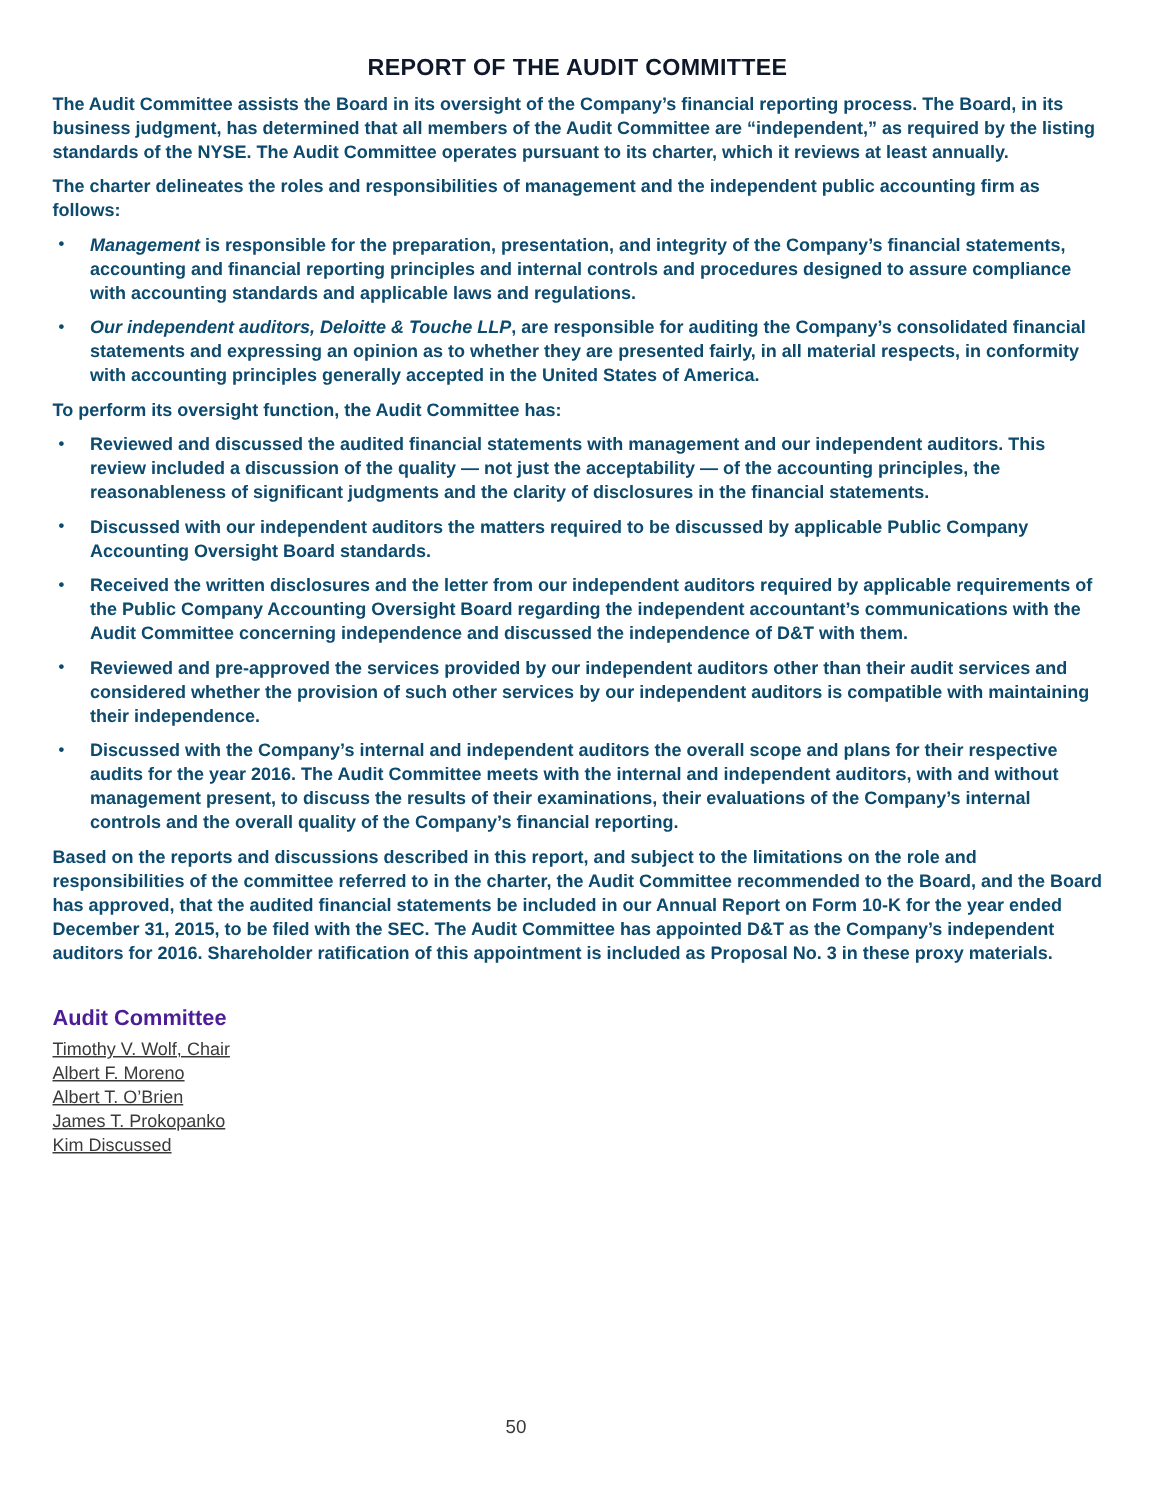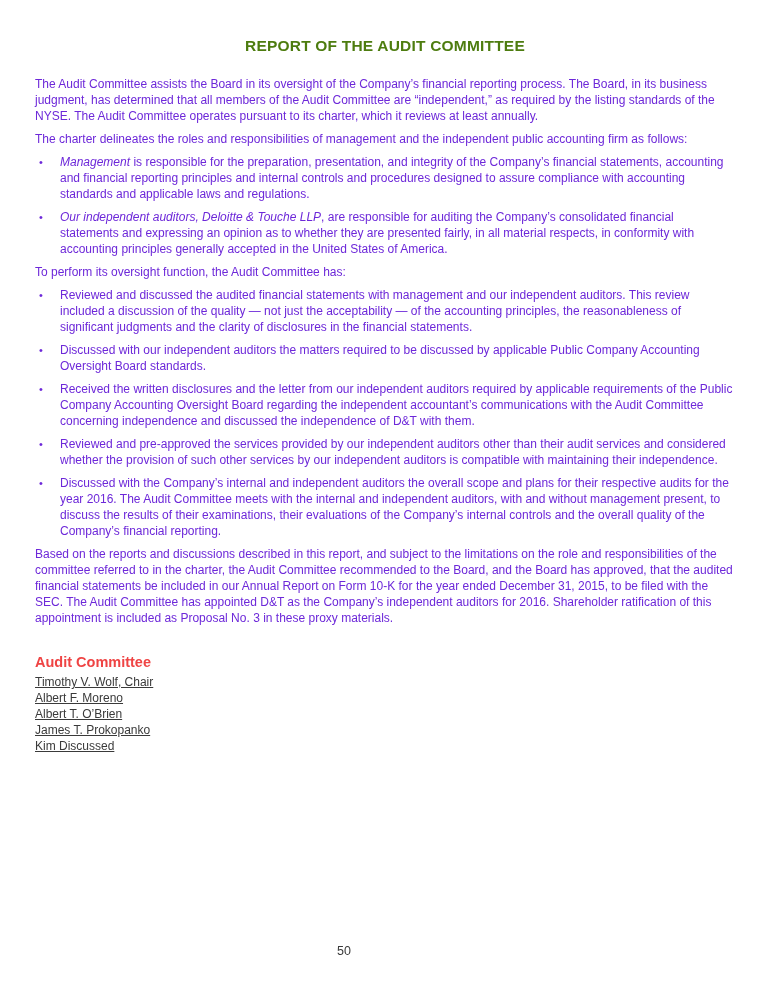--- a/index.html
+++ b/index.html
@@ -16,28 +16,29 @@
     position: relative;
     width: 768px;
     height: 1000px;
     background: #ffffff;
     padding: 37px 33px 0 35px;
   }
   .doc-title {
     text-align: center;
     font-size: 15.5px;
     font-weight: bold;
-    color: #4d7c0f;
+    color: #0f172a;
     letter-spacing: 0.2px;
-    margin-bottom: 21px;
+    margin-bottom: 6px;
   }
   .body-text {
     font-size: 12px;
     line-height: 16px;
-    color: #6d28d9;
+    color: #0c4a6e;
+    font-weight: bold;
   }
   p.para { margin-bottom: 7px; }
   ul.bullet-list {
     list-style: none;
     margin-bottom: 2px;
   }
   ul.bullet-list li {
     position: relative;
     padding-left: 25px;
     margin-bottom: 7px;
@@ -45,21 +46,21 @@
   ul.bullet-list li .marker {
     position: absolute;
     left: 4px;
     top: 0;
     font-size: 11px;
   }
   em.lead-italic { font-style: italic; }
   .committee-heading {
     font-size: 14.5px;
     font-weight: bold;
-    color: #ef4444;
+    color: #4c1d95;
     margin-top: 28px;
     margin-bottom: 4px;
   }
   .member { 
     font-size: 12px;
     line-height: 16px;
     color: #3a3a3a;
     text-decoration: underline;
   }
   .page-number {

